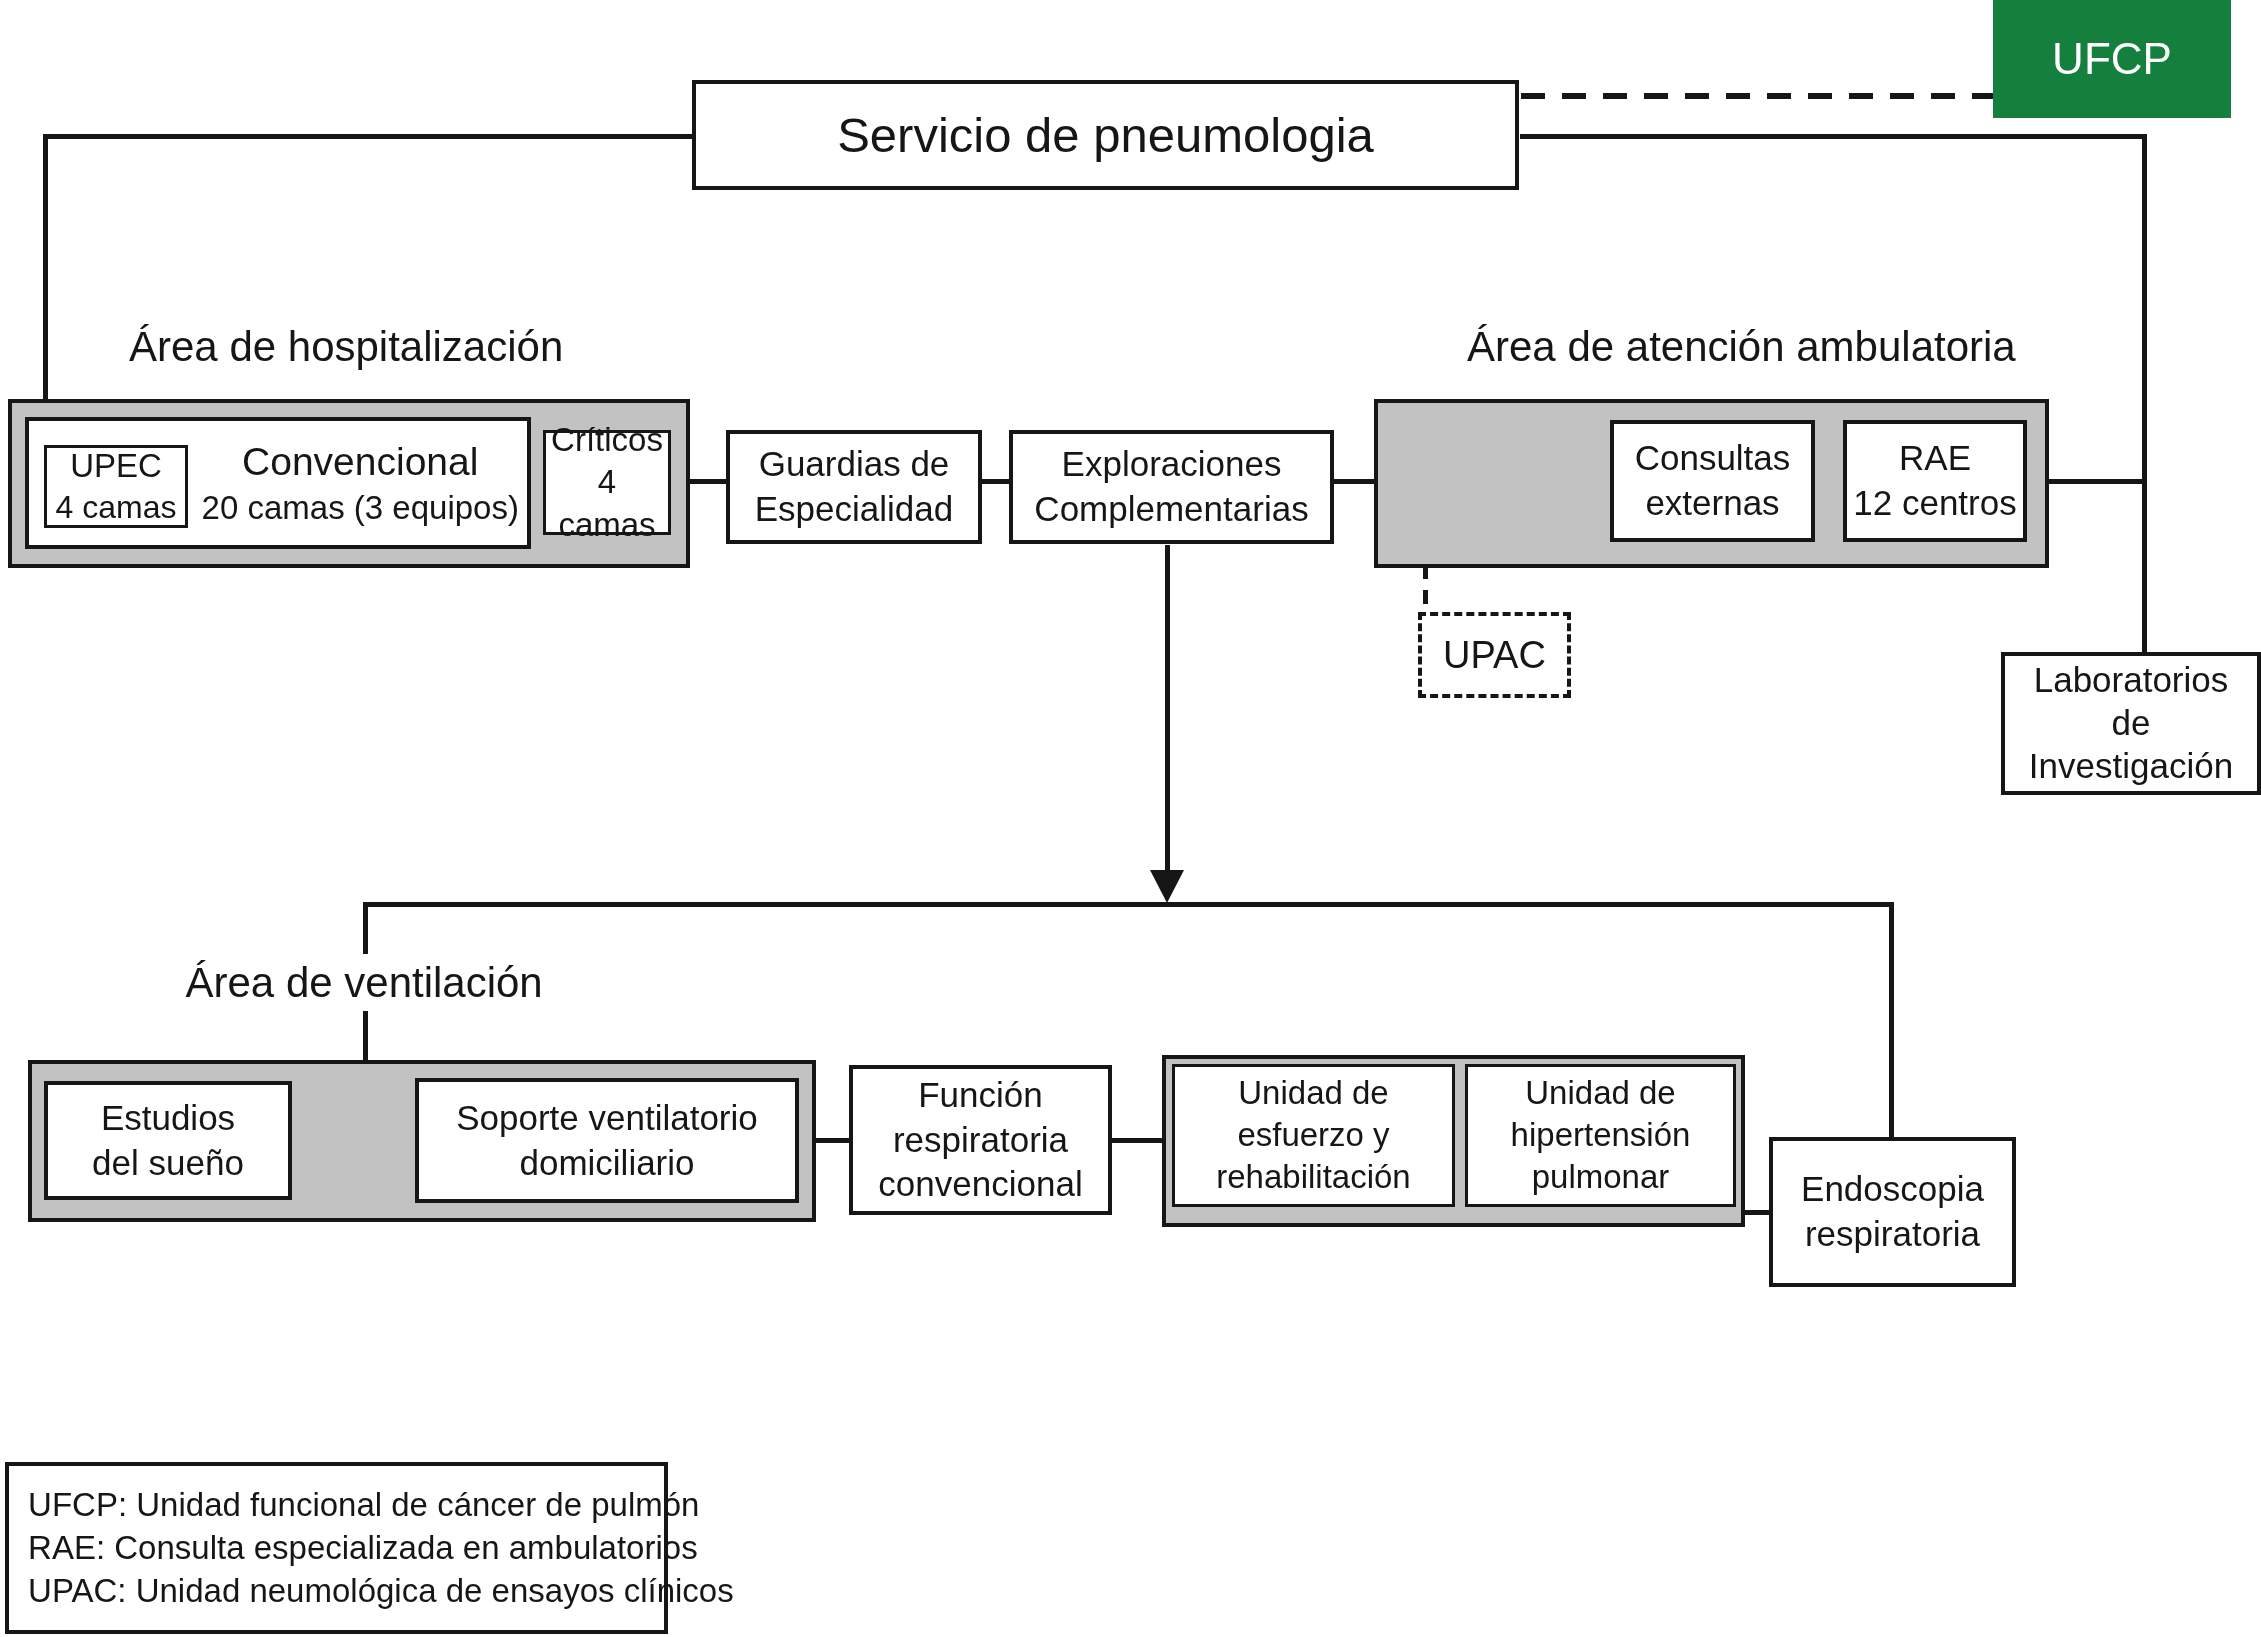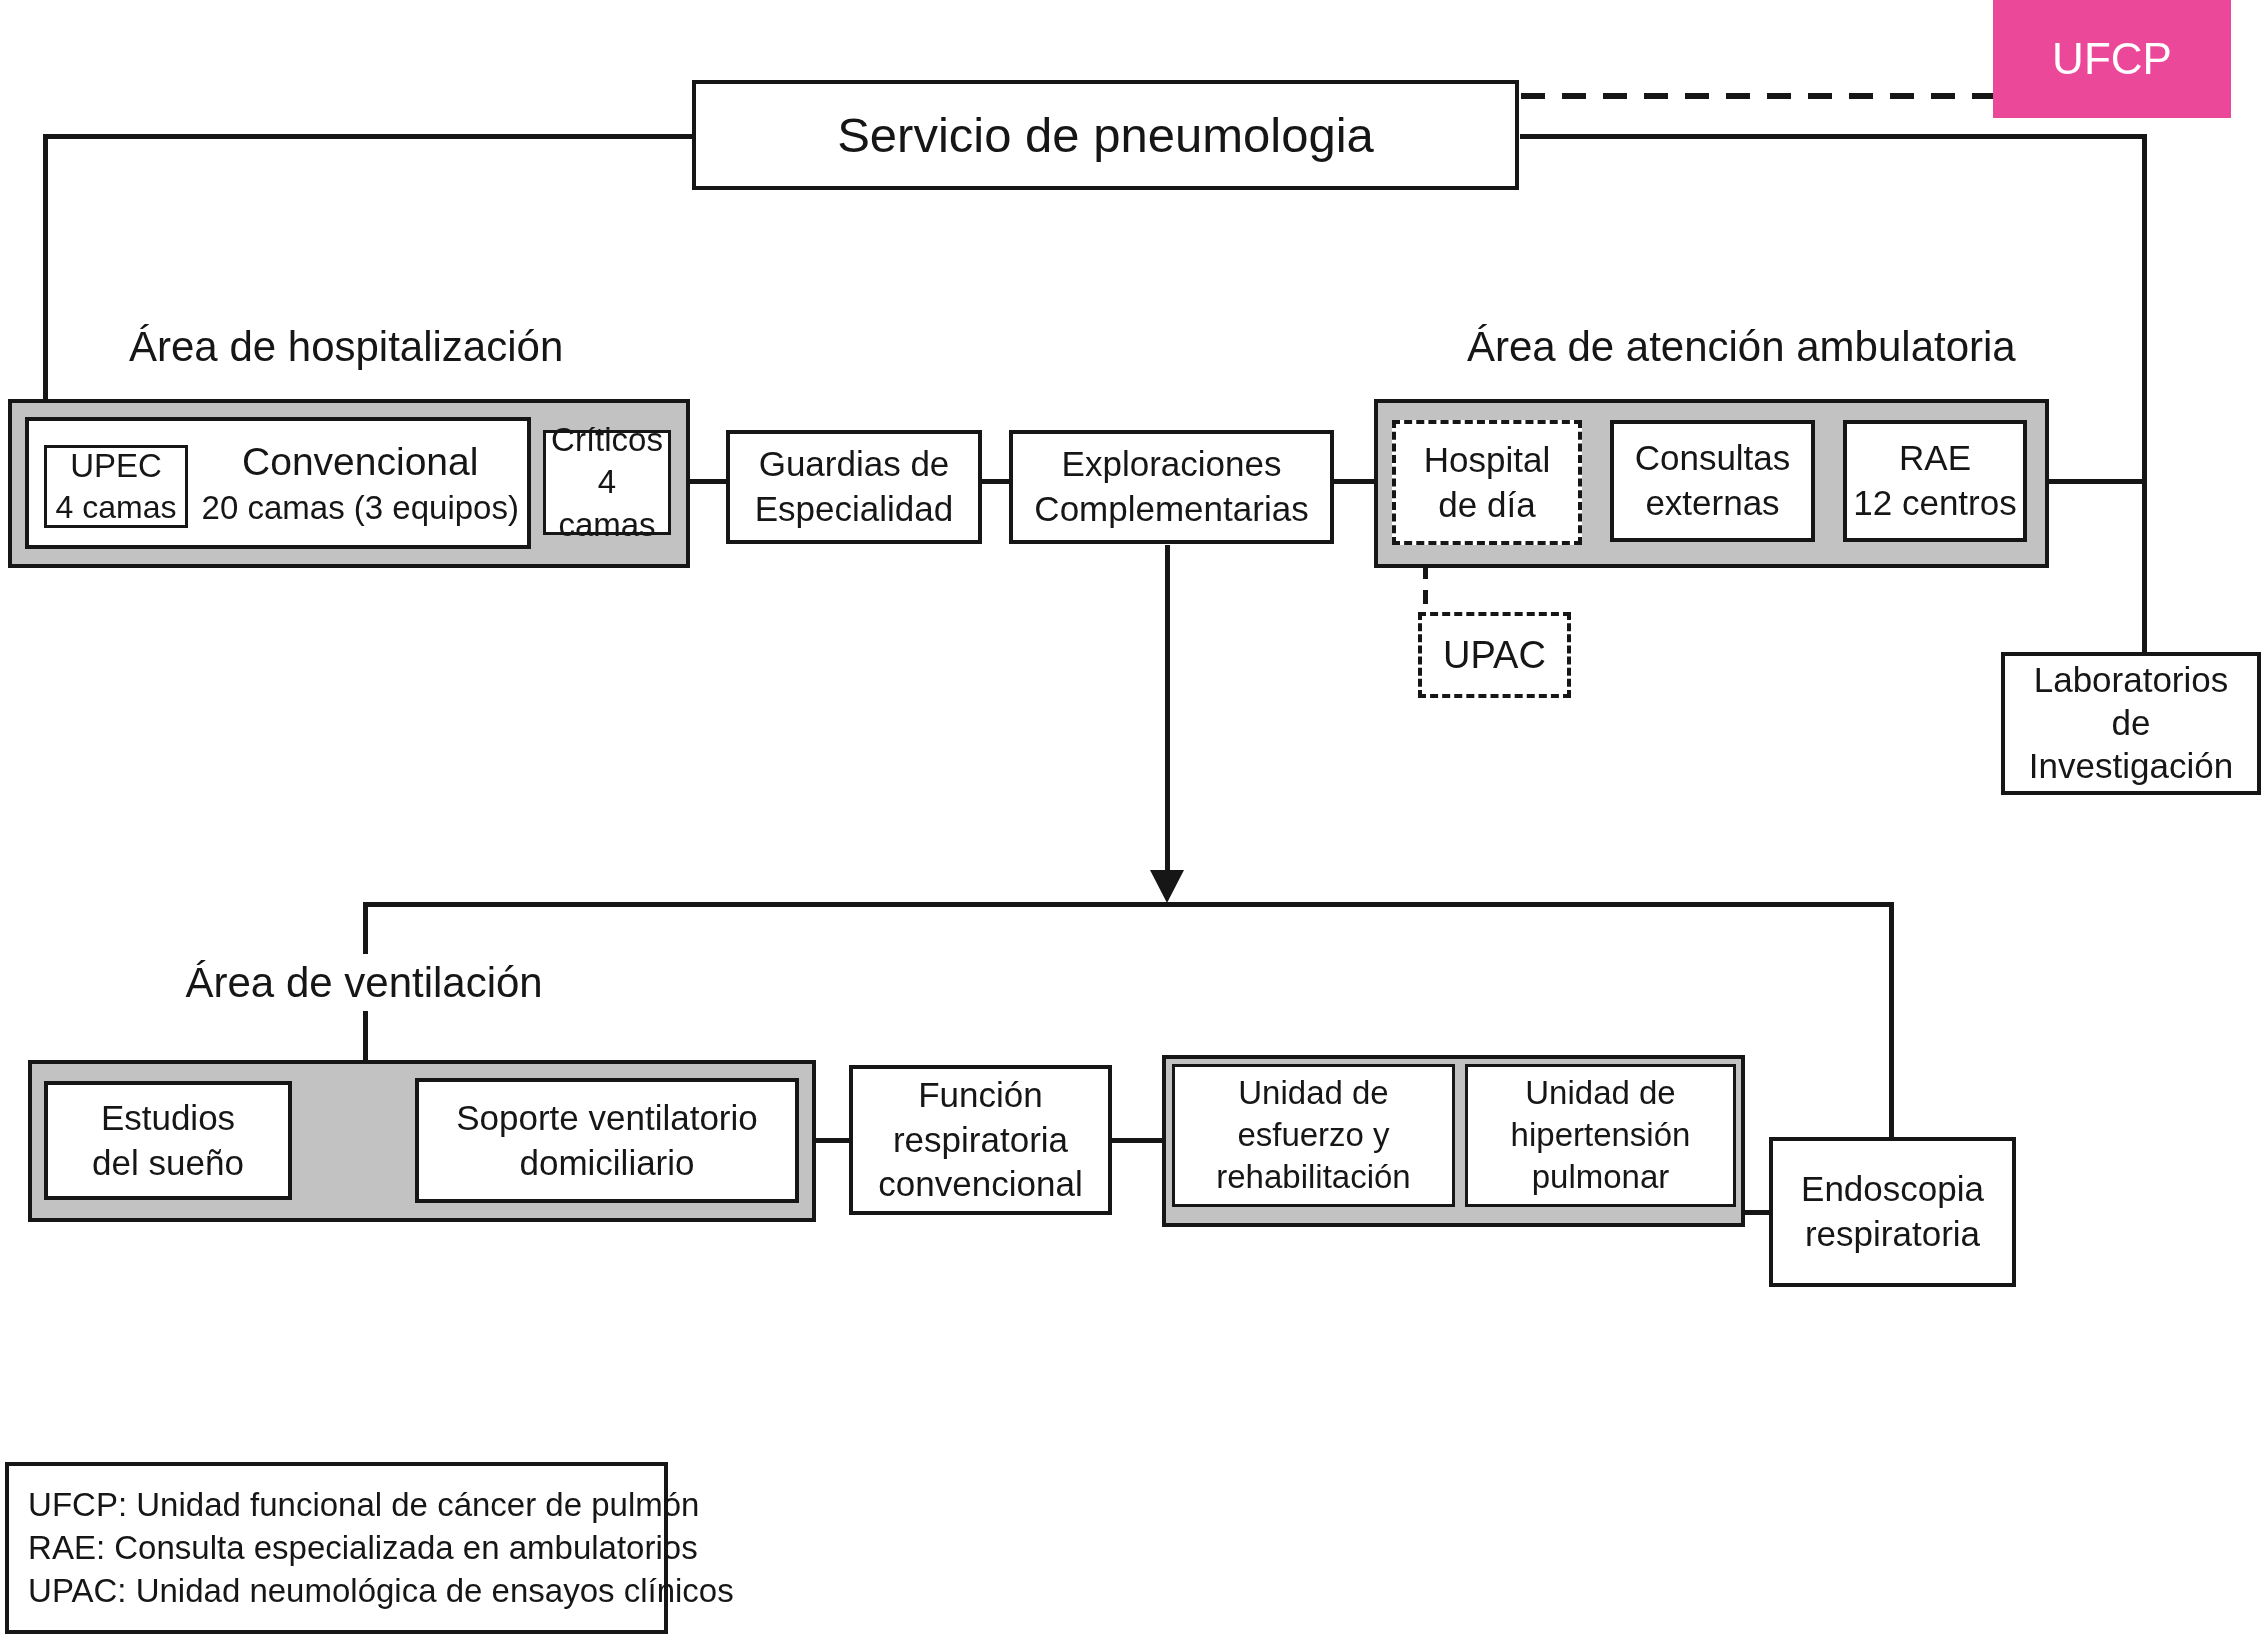--- a/index.html
+++ b/index.html
@@ -38,21 +38,21 @@
   }
   .big{font-size:39px;}
   .title-line{font-size:49px;}
   .sub-line{font-size:33px;}
   .legend{
     position:absolute;border:4.5px solid #161616;background:#fff;
     box-sizing:border-box;font-size:33px;line-height:43px;
     padding:16.5px 19.6px;white-space:nowrap;
   }
   .ufcp{
-    position:absolute;background:#ec4899;color:#ffffff;
+    position:absolute;background:#15803d;color:#ffffff;
     display:flex;align-items:center;justify-content:center;
     font-size:44px;box-sizing:border-box;
   }
 </style>
 </head>
 <body>
 
 <div class="stage">
 
   <div class="hline" style="left:43px;top:134px;width:649px;"></div>
@@ -110,24 +110,20 @@
     <span>Especialidad</span>
   </div>
 
   <div class="box" style="left:1009px;top:430px;width:325px;height:114px;">
     <span>Exploraciones</span>
     <span>Complementarias</span>
   </div>
 
   <div class="box gray" style="left:1374px;top:399px;width:675px;height:169px;"></div>
 
-  <div class="box dashedbox" style="left:1392px;top:420px;width:190px;height:125px;">
-    <span>Hospital</span>
-    <span>de día</span>
-  </div>
 
   <div class="box" style="left:1610px;top:420px;width:205px;height:122px;">
     <span>Consultas</span>
     <span>externas</span>
   </div>
 
   <div class="box" style="left:1843px;top:420px;width:184px;height:122px;">
     <span>RAE</span>
     <span>12 centros</span>
   </div>

